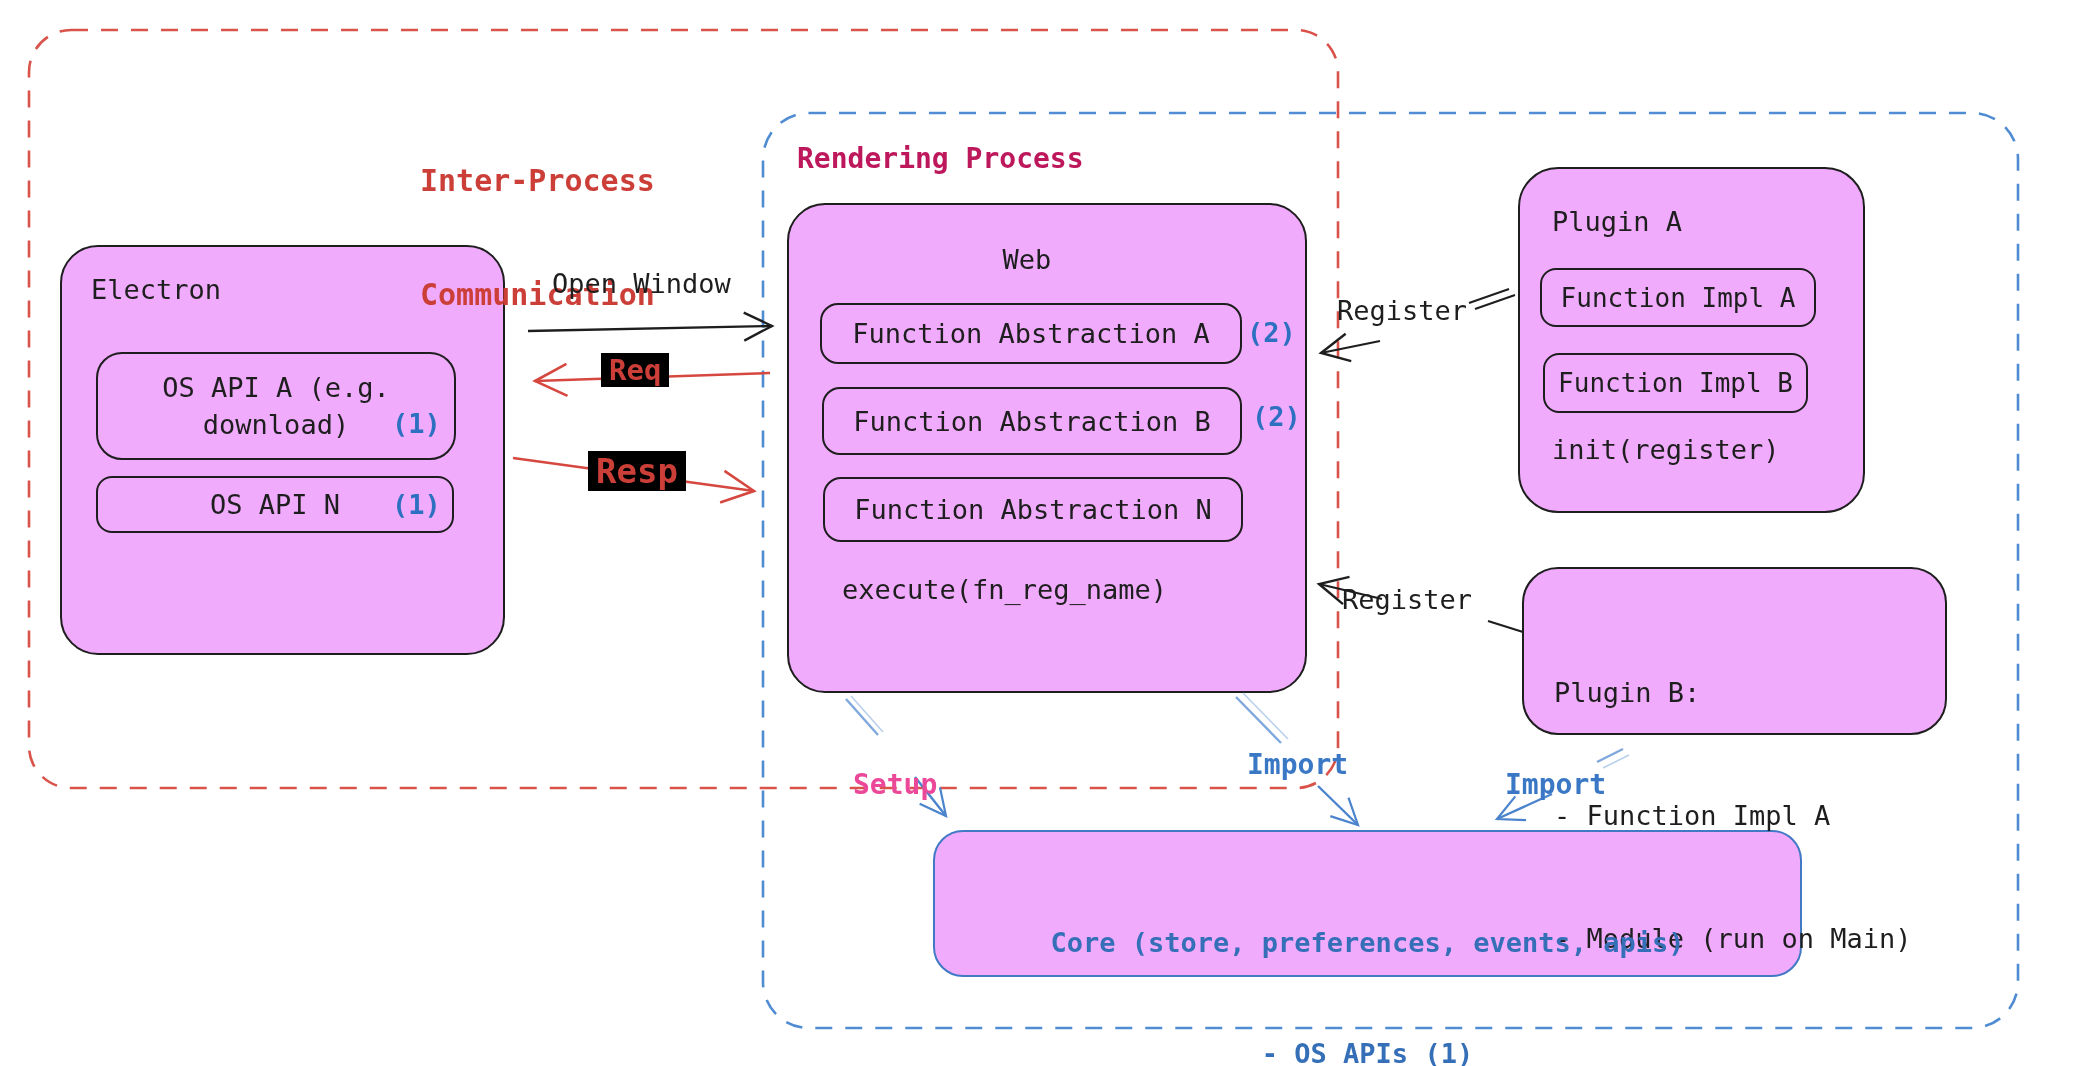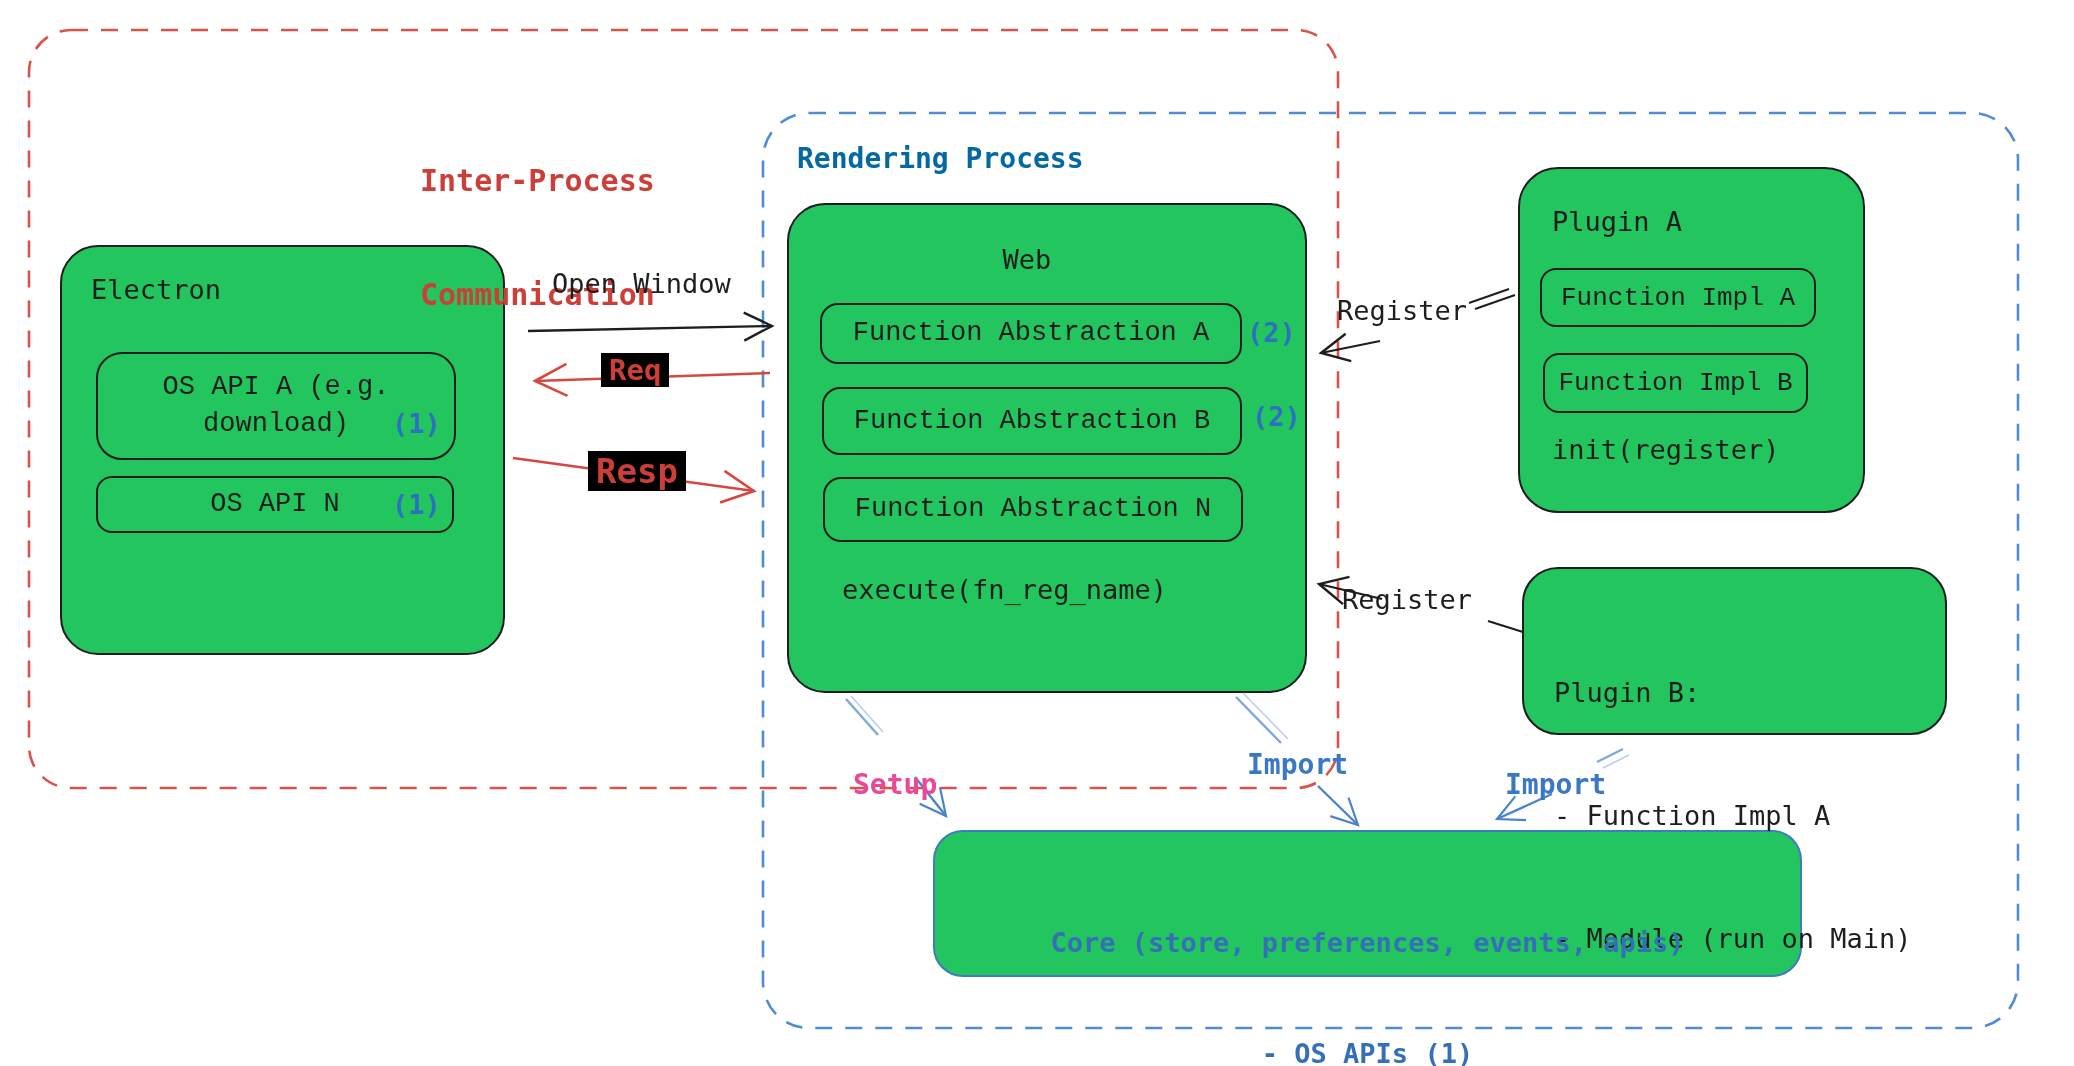--- a/index.html
+++ b/index.html
@@ -1,21 +1,21 @@
 <!DOCTYPE html>
 <html><head>
 <meta charset="utf-8">
 <style>
   html,body{margin:0;padding:0;background:#ffffff;}
   .canvas{
     position:relative;width:2074px;height:1066px;background:#ffffff;overflow:hidden;
     font-family:"DejaVu Sans Mono","Liberation Mono",monospace;color:#1e1e1e;
   }
   .layer-svg{position:absolute;left:0;top:0;z-index:2;}
-  .box{position:absolute;background:#22c55e;border:2px solid #1e1e1e;box-sizing:border-box;z-index:1;font-family:Liberation Mono, monospace;}
+  .box{position:absolute;background:#f0abfc;border:2px solid #1e1e1e;box-sizing:border-box;z-index:1;}
   .lbl{position:absolute;z-index:3;white-space:pre;}
   .flexc{display:flex;align-items:center;justify-content:center;text-align:center;}
   .mono27{font-size:27px;line-height:37px;}
   .mono26{font-size:26px;line-height:34px;}
   .bold{font-weight:700;}
   .red-t{color:#cc3f38;}
   .ref-t{color:#2d6fc0;font-weight:700;}
   .whitebg{background:#000000;padding:0 8px;}
 
   
@@ -41,21 +41,21 @@
   #impl-b-box{left:1543px;top:353px;width:265px;height:60px;border-radius:16px;}
   #init-label{left:1552px;top:434px;font-size:27px;}
 
   #plugin-b-box{left:1522px;top:567px;width:425px;height:168px;border-radius:36px;}
   #plugin-b-text{left:1554px;top:590px;font-size:27px;line-height:41px;}
 
   #core-box{left:933px;top:830px;width:869px;height:147px;border-radius:30px;border-color:#4179c5;}
   #core-text{left:933px;top:850px;width:869px;text-align:center;font-size:27px;line-height:37px;font-weight:700;color:#356fb8;}
 
   #ipc-label{left:420px;top:86px;font-size:30px;line-height:38px;font-weight:700;color:#cc3f38;}
-  #rendering-label{left:797px;top:142px;font-size:28px;font-weight:700;color:#0369a1;}
+  #rendering-label{left:797px;top:142px;font-size:28px;font-weight:700;color:#be185d;}
 
   #open-window-label{left:552px;top:268px;font-size:27px;}
   #req-label{left:601px;top:353px;font-size:29px;}
   #resp-label{left:588px;top:451px;font-size:34px;}
   #register-a-label{left:1337px;top:295px;font-size:27px;}
   #register-b-label{left:1342px;top:584px;font-size:27px;}
   #setup-label{left:853px;top:768px;font-size:28px;font-weight:700;color:#ec4899;}
   #import-web-label{left:1247px;top:748px;font-size:28px;font-weight:700;color:#3a77c4;}
   #import-plugin-label{left:1505px;top:768px;font-size:28px;font-weight:700;color:#3a77c4;}
 </style>

